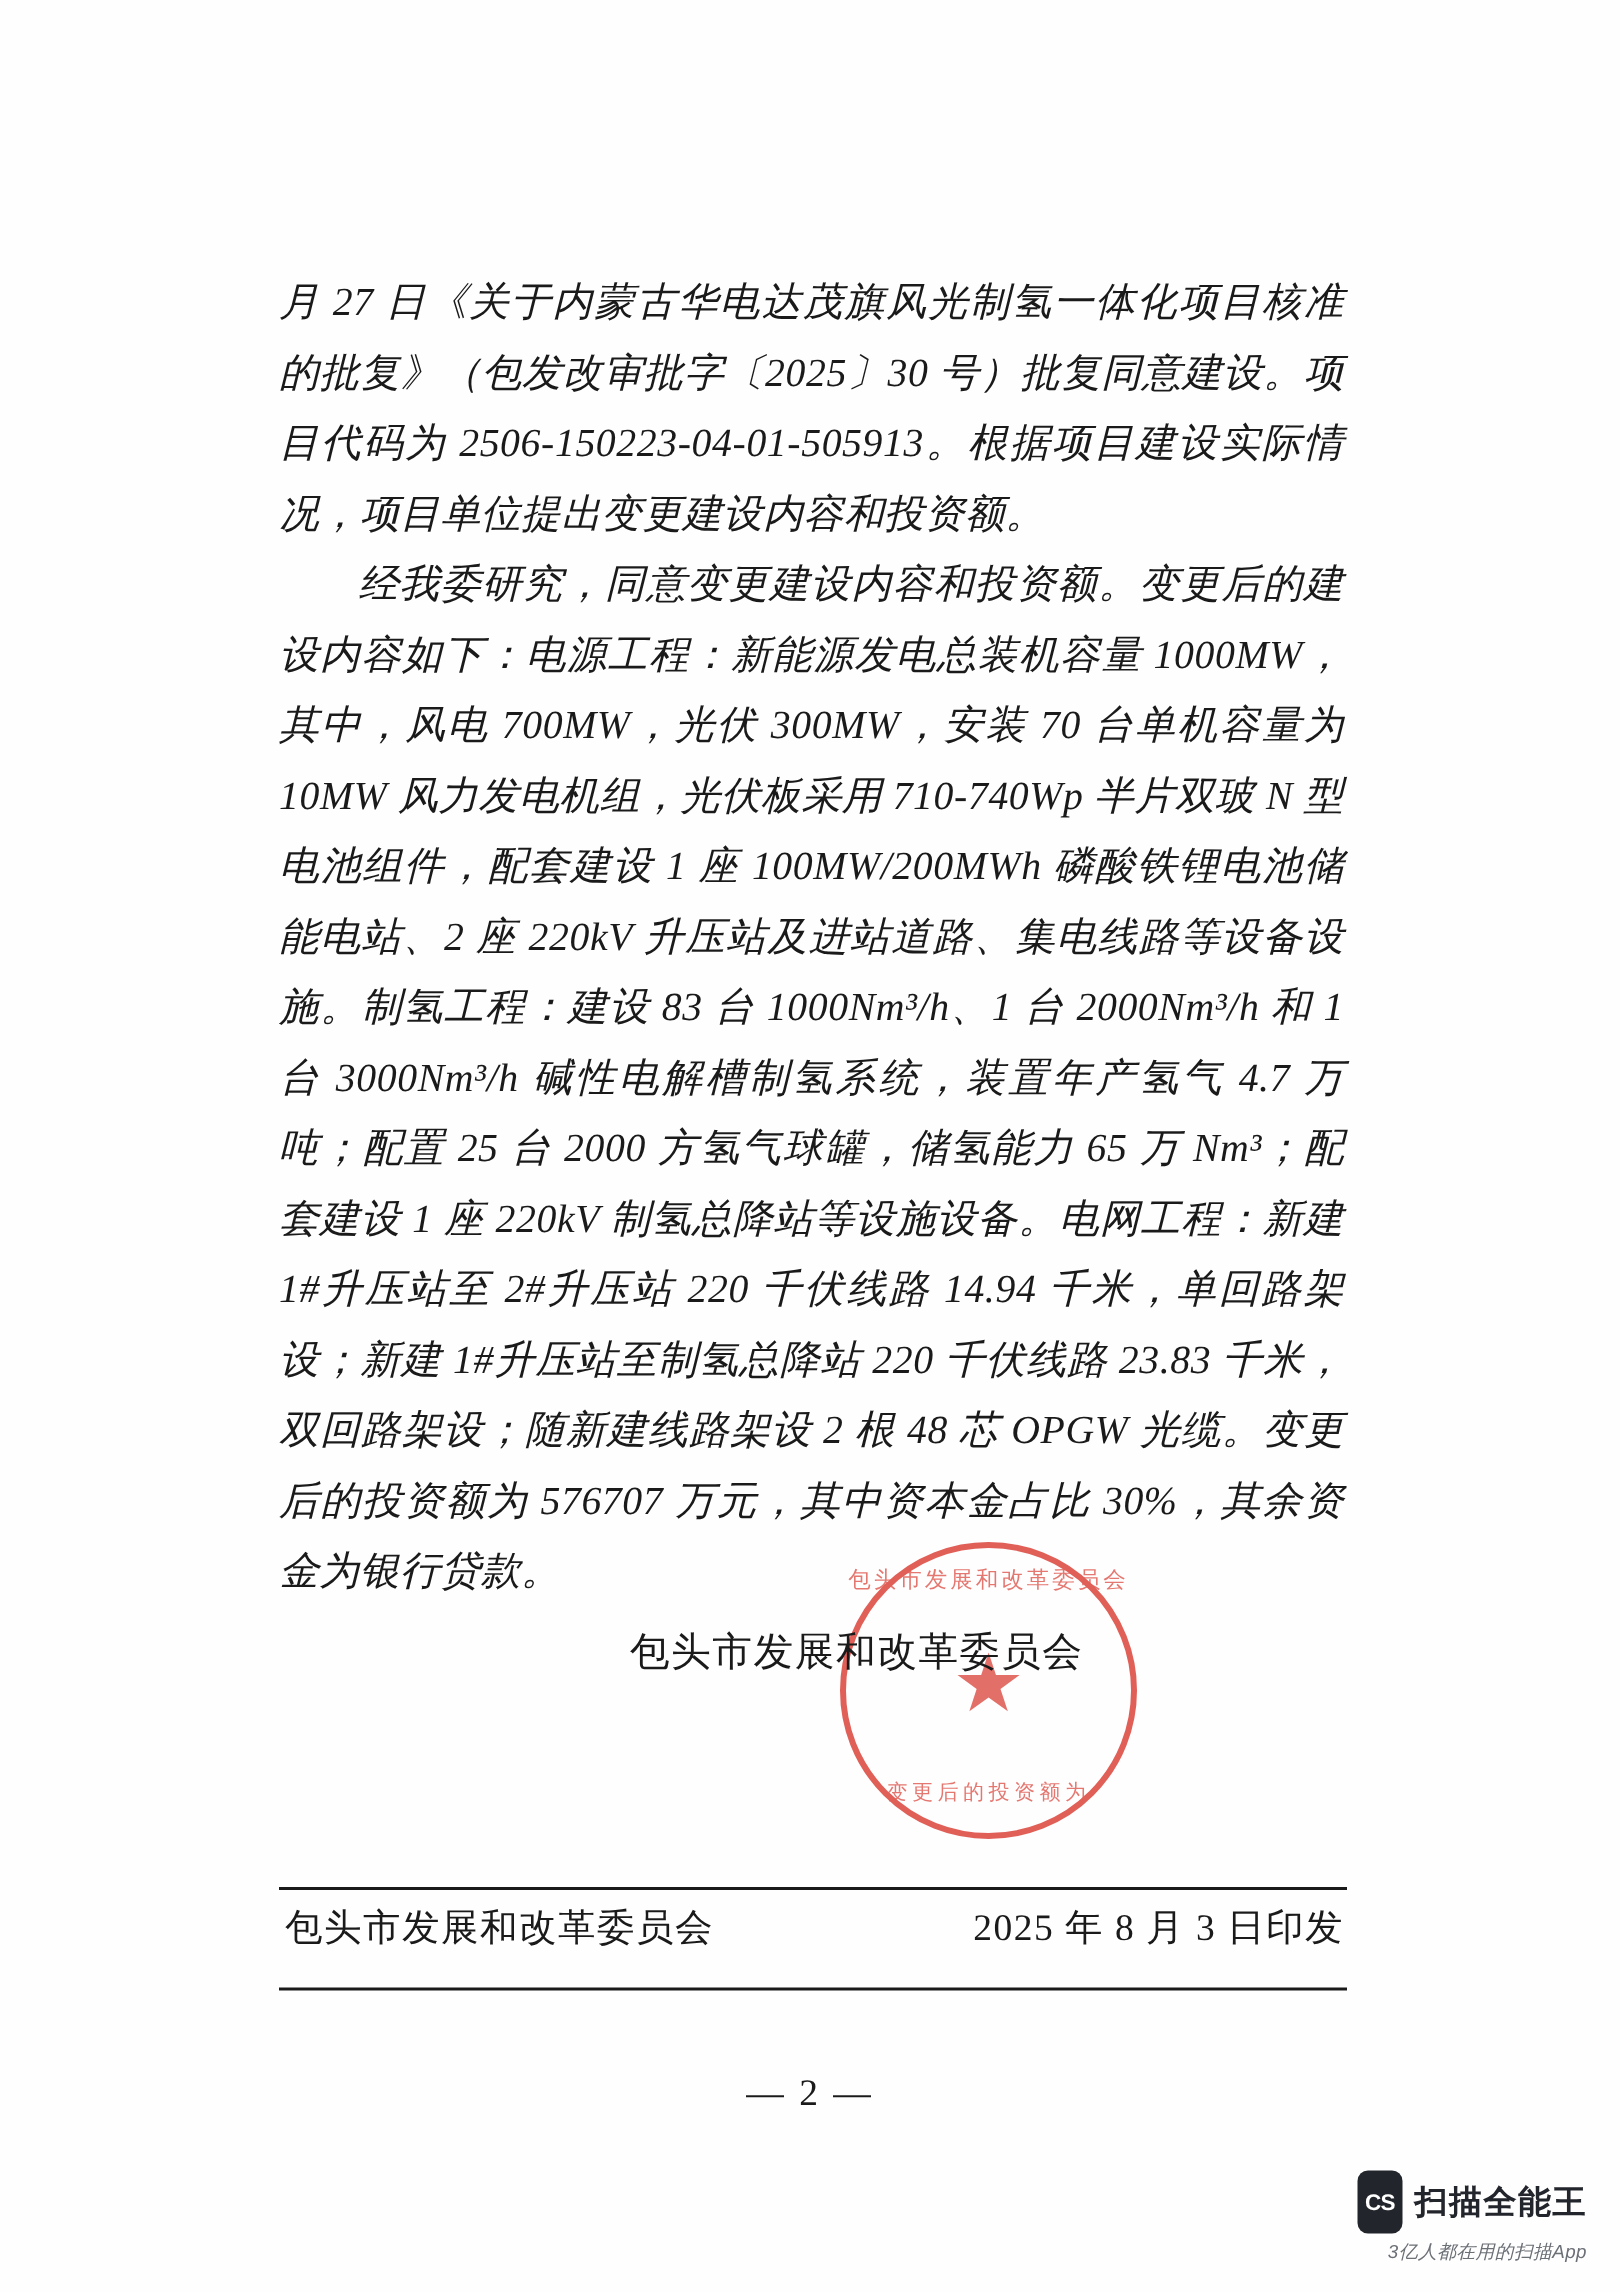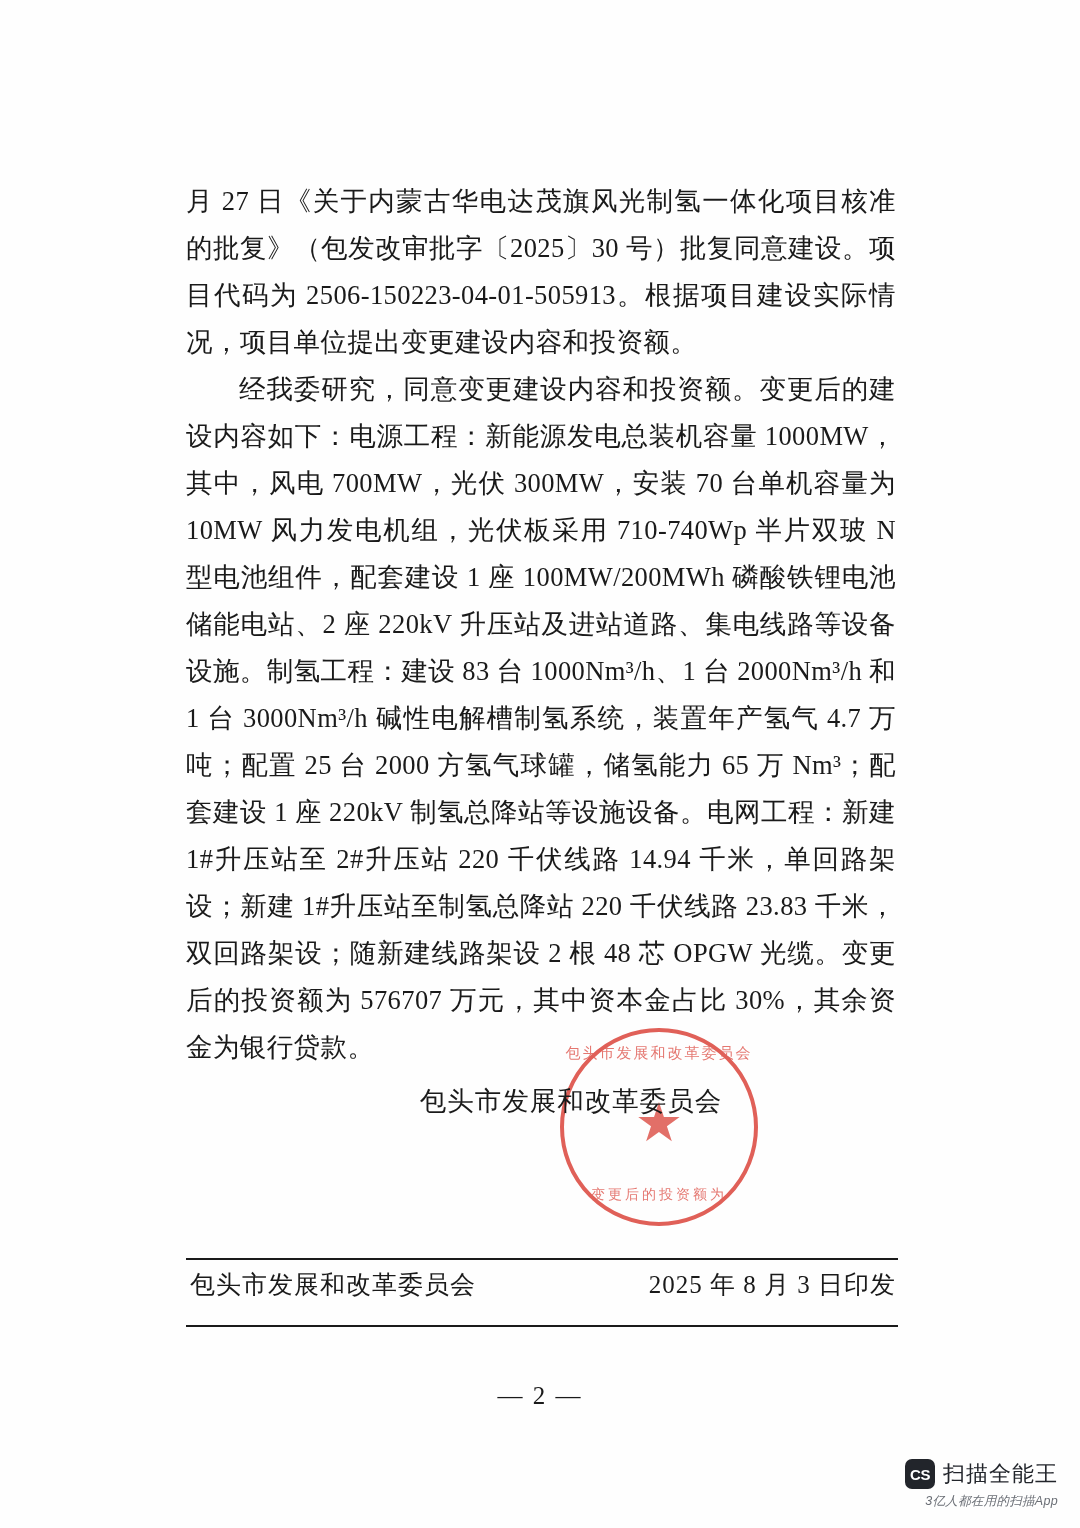--- a/index.html
+++ b/index.html
@@ -28,20 +28,21 @@
     top: 178px;
     width: 710px;
   }
   .para {
     font-size: 26.5px;
     line-height: 47px;
     text-align: justify;
     text-justify: inter-ideograph;
     letter-spacing: 0.4px;
     margin: 0 0 0 0;
+    font-style: italic;
   }
   .indent {
     text-indent: 2em;
   }
   .signature-block {
     position: absolute;
     left: 186px;
     top: 1078px;
     width: 710px;
     text-align: center;
@@ -120,34 +121,34 @@
     font-family: "Liberation Sans", sans-serif;
   }
   .wm-main {
     display: flex;
     align-items: center;
     justify-content: flex-end;
     gap: 8px;
   }
   .wm-logo {
     width: 30px;
-    height: 30px;
+    height: 42px;
     background: #22252b;
     color: #fff;
     border-radius: 7px;
     font-size: 15px;
     font-weight: bold;
     display: flex;
     align-items: center;
     justify-content: center;
     letter-spacing: -0.5px;
   }
   .wm-title {
     font-size: 22px;
-    font-weight: normal;
+    font-weight: bold;
     color: #22252b;
     letter-spacing: 1px;
   }
   .wm-sub {
     margin-top: 4px;
     font-size: 12.5px;
     color: #6b6f76;
     letter-spacing: 0.3px;
     font-style: italic;
   }

